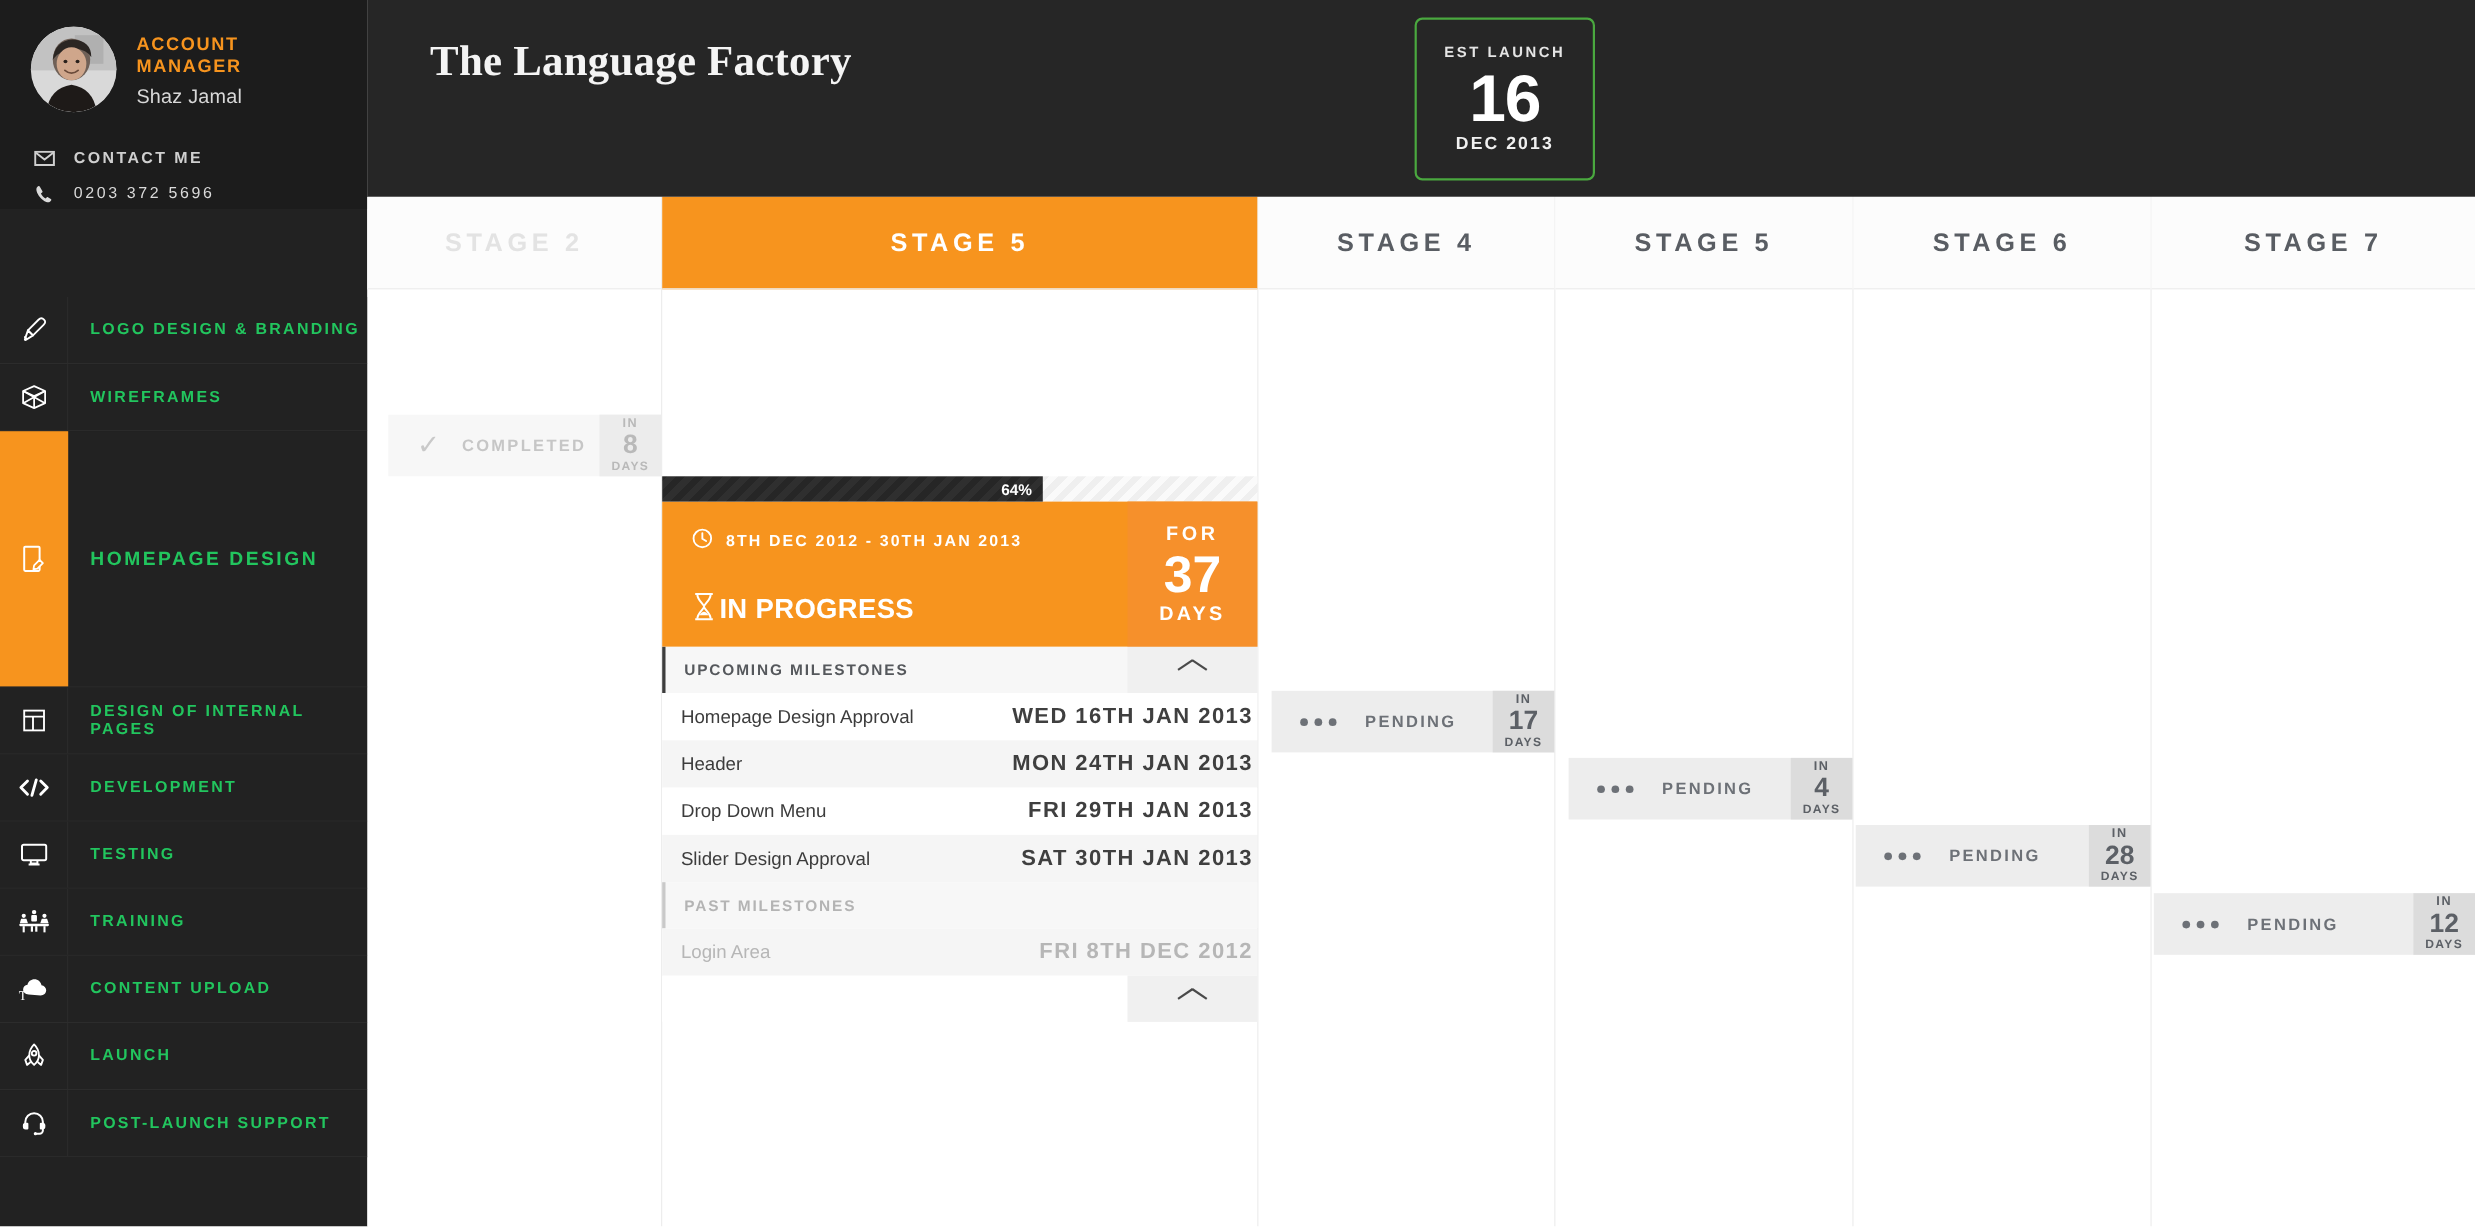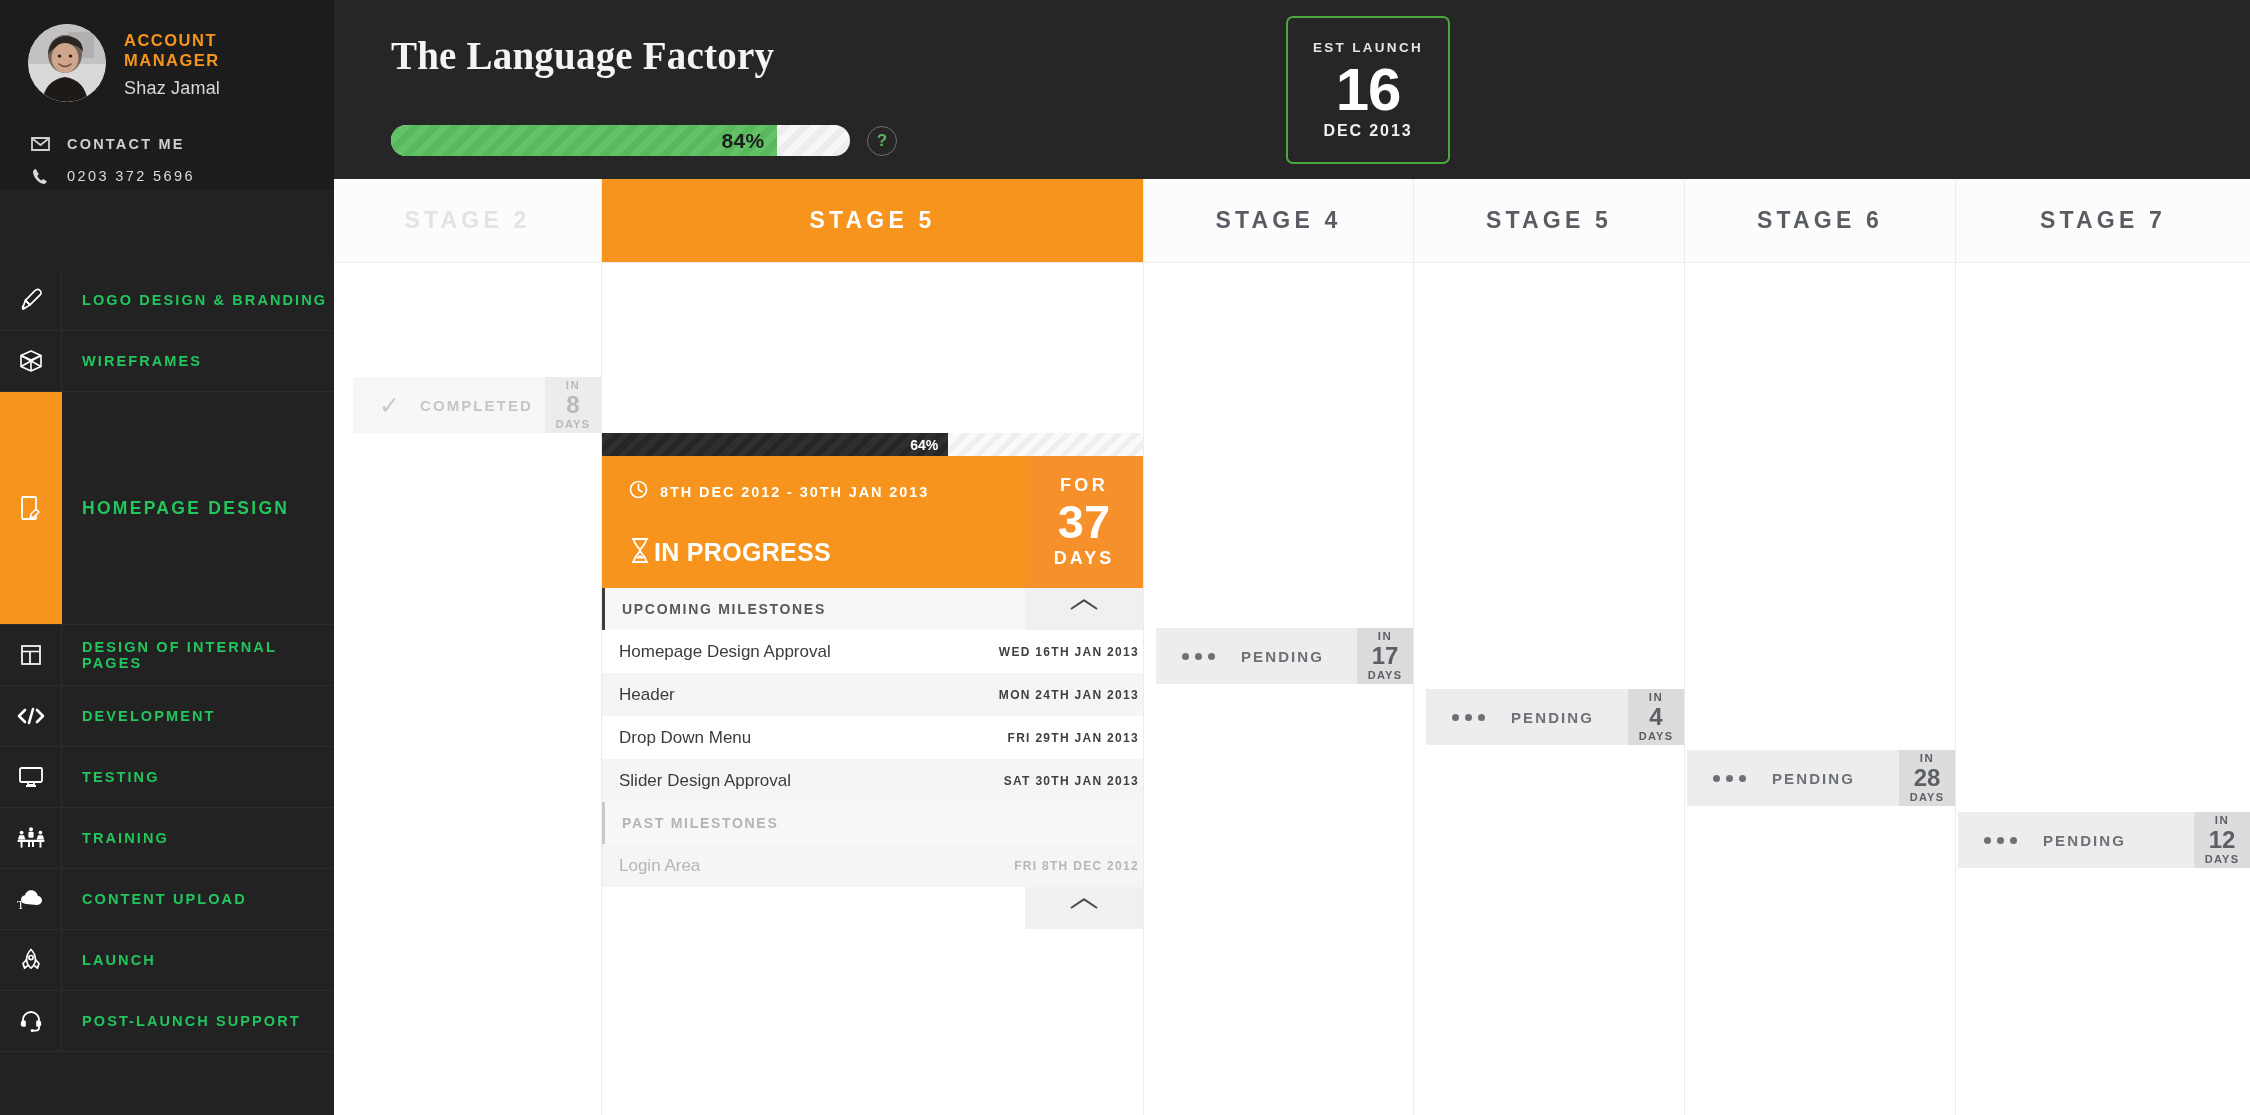--- a/index.html
+++ b/index.html
@@ -174,21 +174,21 @@
   }
   .chev:before { left:0; transform:rotate(-34deg); transform-origin:left center; }
   .chev:after { right:0; transform:rotate(34deg); transform-origin:right center; }
 
   .ms-row { display:flex; align-items:center; height:43px; background:#ffffff; padding-left:17px; }
   .ms-row.alt { background:#f5f5f5; }
   .ms-row.pastrow { background:#f5f5f5; }
   .ms-name { width:248px; font-size:17px; color:#3c3c3c; }
   .ms-row.pastrow .ms-name { color:#b6b6b6; }
   .ms-date {
-    width:272px; text-align:right; font-size:12px; letter-spacing:1.3px;
+    width:272px; text-align:right; font-size:20px; letter-spacing:1.3px;
     font-weight:bold; color:#3f3f3f;
   }
   .ms-row.pastrow .ms-date { color:#b6b6b6; }
   .ms-footer { display:flex; height:42px; }
   .ms-footer-left { flex:1; background:#ffffff; }
 
   
   .card-pending {
     position:absolute; height:56px; display:flex; align-items:center; background:#ededed;
   }
@@ -388,28 +388,20 @@
       </div>
 
     </nav>
   </aside>
 
   <div class="main">
 
     <header class="topbar">
       <div class="proj-title">The Language Factory</div>
 
-      <div class="progress-wrap">
-        <div class="pbar">
-          <div class="pfill" style="width: 84%;">
-            <span>84%</span>
-          </div>
-        </div>
-        <div class="help">?</div>
-      </div>
 
       <div class="launchbox">
         <div class="lb-top">EST  LAUNCH</div>
         <div class="lb-day">16</div>
         <div class="lb-date">DEC 2013</div>
       </div>
     </header>
 
     <section class="board">
 

